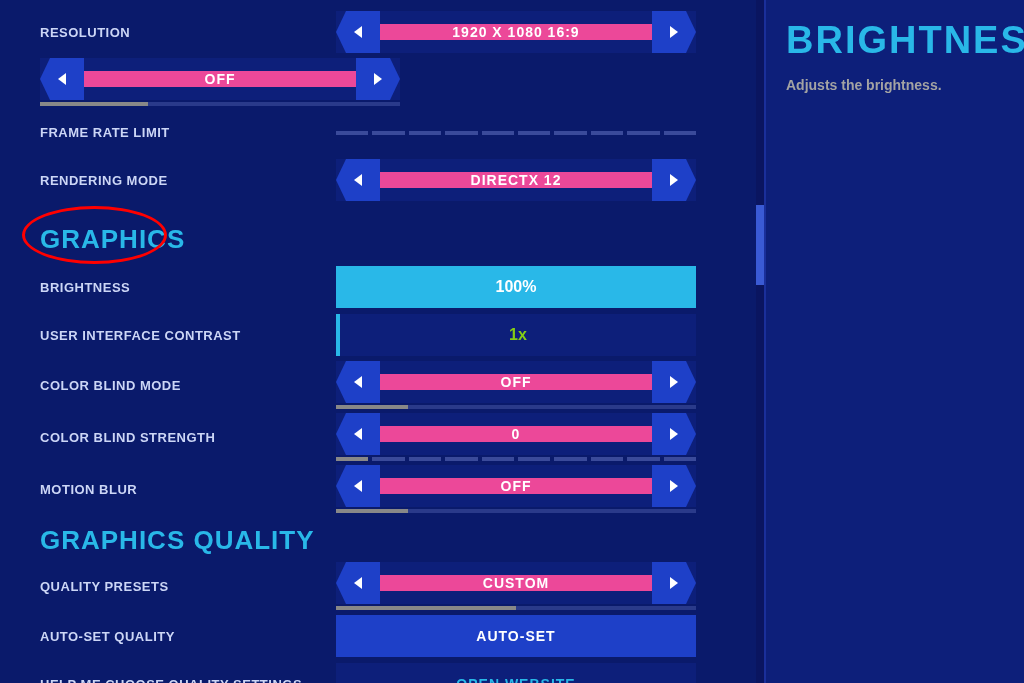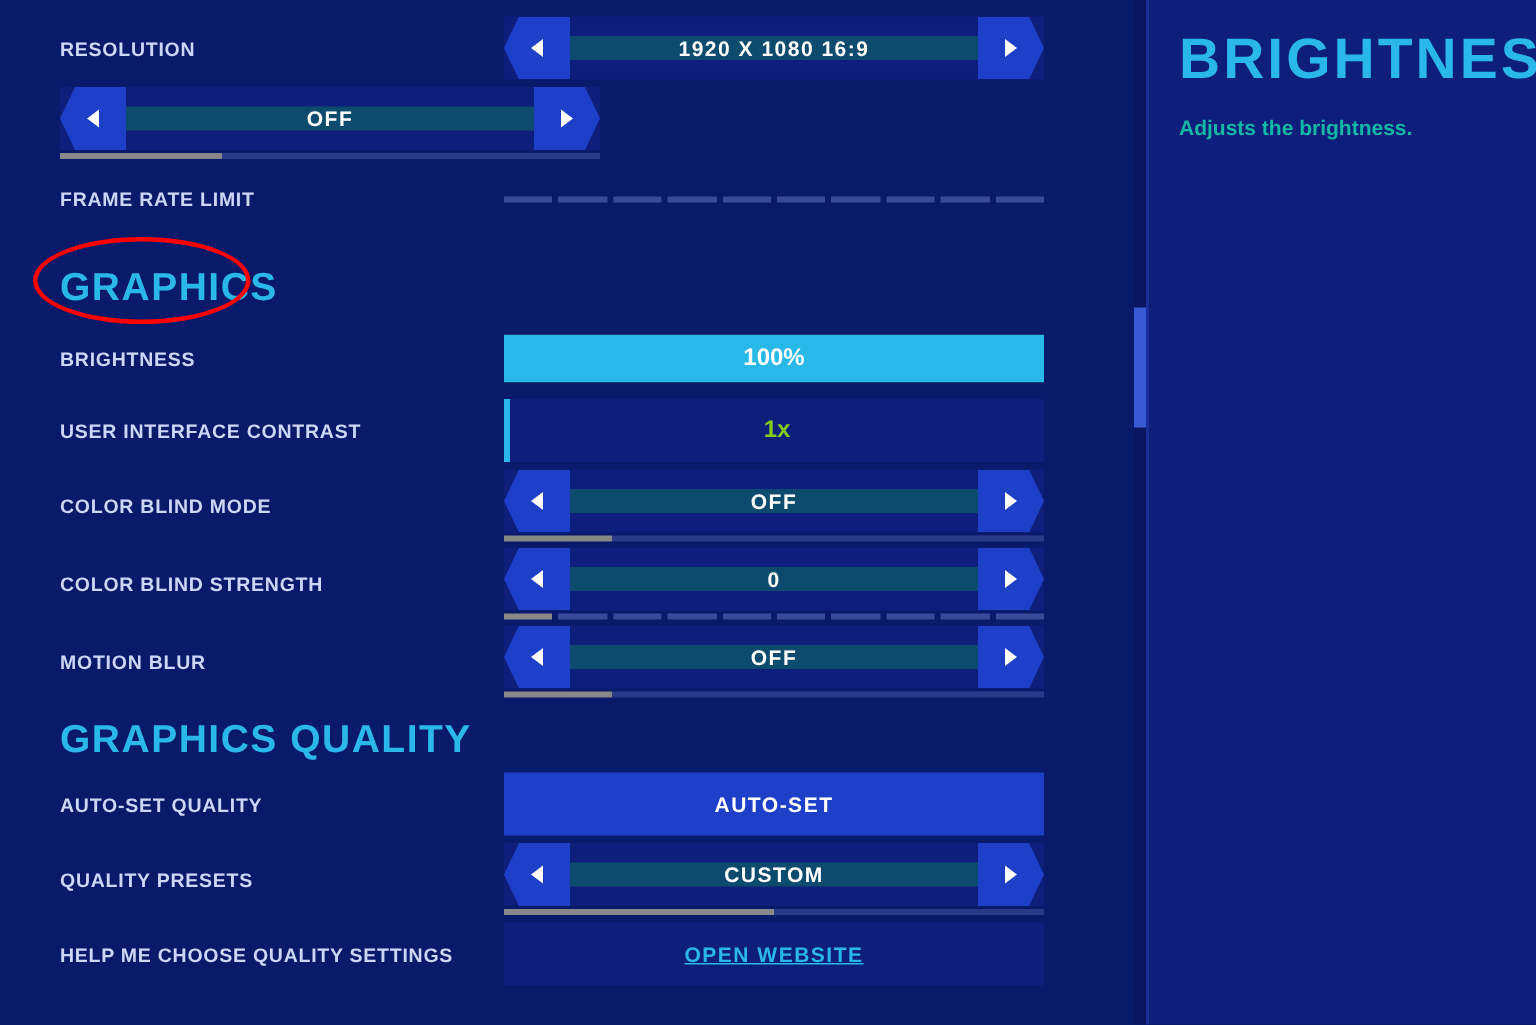--- a/index.html
+++ b/index.html
@@ -84,28 +84,28 @@
     }
 
     .control-value {
       flex: 1;
       text-align: center;
       font-size: 14px;
       font-weight: 900;
       letter-spacing: 1px;
       color: white;
       text-transform: uppercase;
-      background-color: #0c4a6e;
+      background-color: #ec4899;
     }
 
     
     .brightness-bar {
       position: relative;
-      height: 32px;
-      background-color: #0f172a;
+      height: 42px;
+      background-color: #1d4ed8;
       max-width: 360px;
       overflow: hidden;
       text-align: center;
     }
 
     .brightness-fill {
       position: absolute;
       left: 0;
       top: 0;
       height: 100%;
@@ -226,21 +226,21 @@
       color: #29b8e8;
       letter-spacing: 2px;
       text-transform: uppercase;
       line-height: 1.1;
       margin-bottom: 15px;
     }
 
     .sidebar-desc {
       font-size: 14px;
       font-weight: 700;
-      color: #14b8a6;
+      color: #a3a3a3;
     }
 
     
     .scrollbar-track {
       position: absolute;
       right: 0;
       top: 0;
       bottom: 0;
       width: 8px;
       background-color: #0a1560;
@@ -343,20 +343,40 @@
         <div class="dash-seg"></div>
         <div class="dash-seg"></div>
         <div class="dash-seg"></div>
         <div class="dash-seg"></div>
         <div class="dash-seg"></div>
       </div>
     </div>
   </div>
 
   
+  <div class="settings-row">
+    <div class="setting-label">RENDERING MODE</div>
+    <div class="setting-control">
+      <div class="control-box">
+        <div class="control-box-inner">
+          <div class="arrow-btn">
+            <svg viewBox="0 0 16 16">
+                <polygon points="12,2 4,8 12,14"></polygon>
+              </svg>
+          </div>
+          <div class="control-value">DIRECTX 12</div>
+          <div class="arrow-btn right">
+            <svg viewBox="0 0 16 16">
+                <polygon points="4,2 12,8 4,14"></polygon>
+              </svg>
+          </div>
+        </div>
+      </div>
+    </div>
+  </div>
 
   
   <div style="position:relative; display:inline-block; margin: 8px 0 4px 0;">
     <div class="section-header">GRAPHICS</div>
     <div class="graphics-circle"></div>
   </div>
 
   
   <div class="settings-row">
     <div class="setting-label">BRIGHTNESS</div>
@@ -456,46 +476,46 @@
       </div>
       <div class="slider-below" style="background: linear-gradient(to right, #888 20%, #2a3a8a 20%);"></div>
     </div>
   </div>
 
   
   <div class="section-header-quality">GRAPHICS QUALITY</div>
 
   
   <div class="settings-row">
+    <div class="setting-label">QUALITY PRESETS</div>
+    <div class="setting-control">
+      <div class="control-box">
+        <div class="control-box-inner">
+          <div class="arrow-btn">
+            <svg viewBox="0 0 16 16">
+                <polygon points="12,2 4,8 12,14"></polygon>
+              </svg>
+          </div>
+          <div class="control-value">CUSTOM</div>
+          <div class="arrow-btn right">
+            <svg viewBox="0 0 16 16">
+                <polygon points="4,2 12,8 4,14"></polygon>
+              </svg>
+          </div>
+        </div>
+      </div>
+      <div class="slider-below" style="background: linear-gradient(to right, #888 50%, #2a3a8a 50%);"></div>
+    </div>
+  </div>
+
+  
+  <div class="settings-row">
     <div class="setting-label">AUTO-SET QUALITY</div>
     <div class="setting-control">
       <div class="auto-set-btn">AUTO-SET</div>
-    </div>
-  </div>
-
-  
-  <div class="settings-row">
-    <div class="setting-label">QUALITY PRESETS</div>
-    <div class="setting-control">
-      <div class="control-box">
-        <div class="control-box-inner">
-          <div class="arrow-btn">
-            <svg viewBox="0 0 16 16">
-                <polygon points="12,2 4,8 12,14"></polygon>
-              </svg>
-          </div>
-          <div class="control-value">CUSTOM</div>
-          <div class="arrow-btn right">
-            <svg viewBox="0 0 16 16">
-                <polygon points="4,2 12,8 4,14"></polygon>
-              </svg>
-          </div>
-        </div>
-      </div>
-      <div class="slider-below" style="background: linear-gradient(to right, #888 50%, #2a3a8a 50%);"></div>
     </div>
   </div>
 
   
   <div class="settings-row">
     <div class="setting-label">HELP ME CHOOSE QUALITY SETTINGS</div>
     <div class="setting-control">
       <div class="open-website-btn">OPEN WEBSITE</div>
     </div>
   </div>

